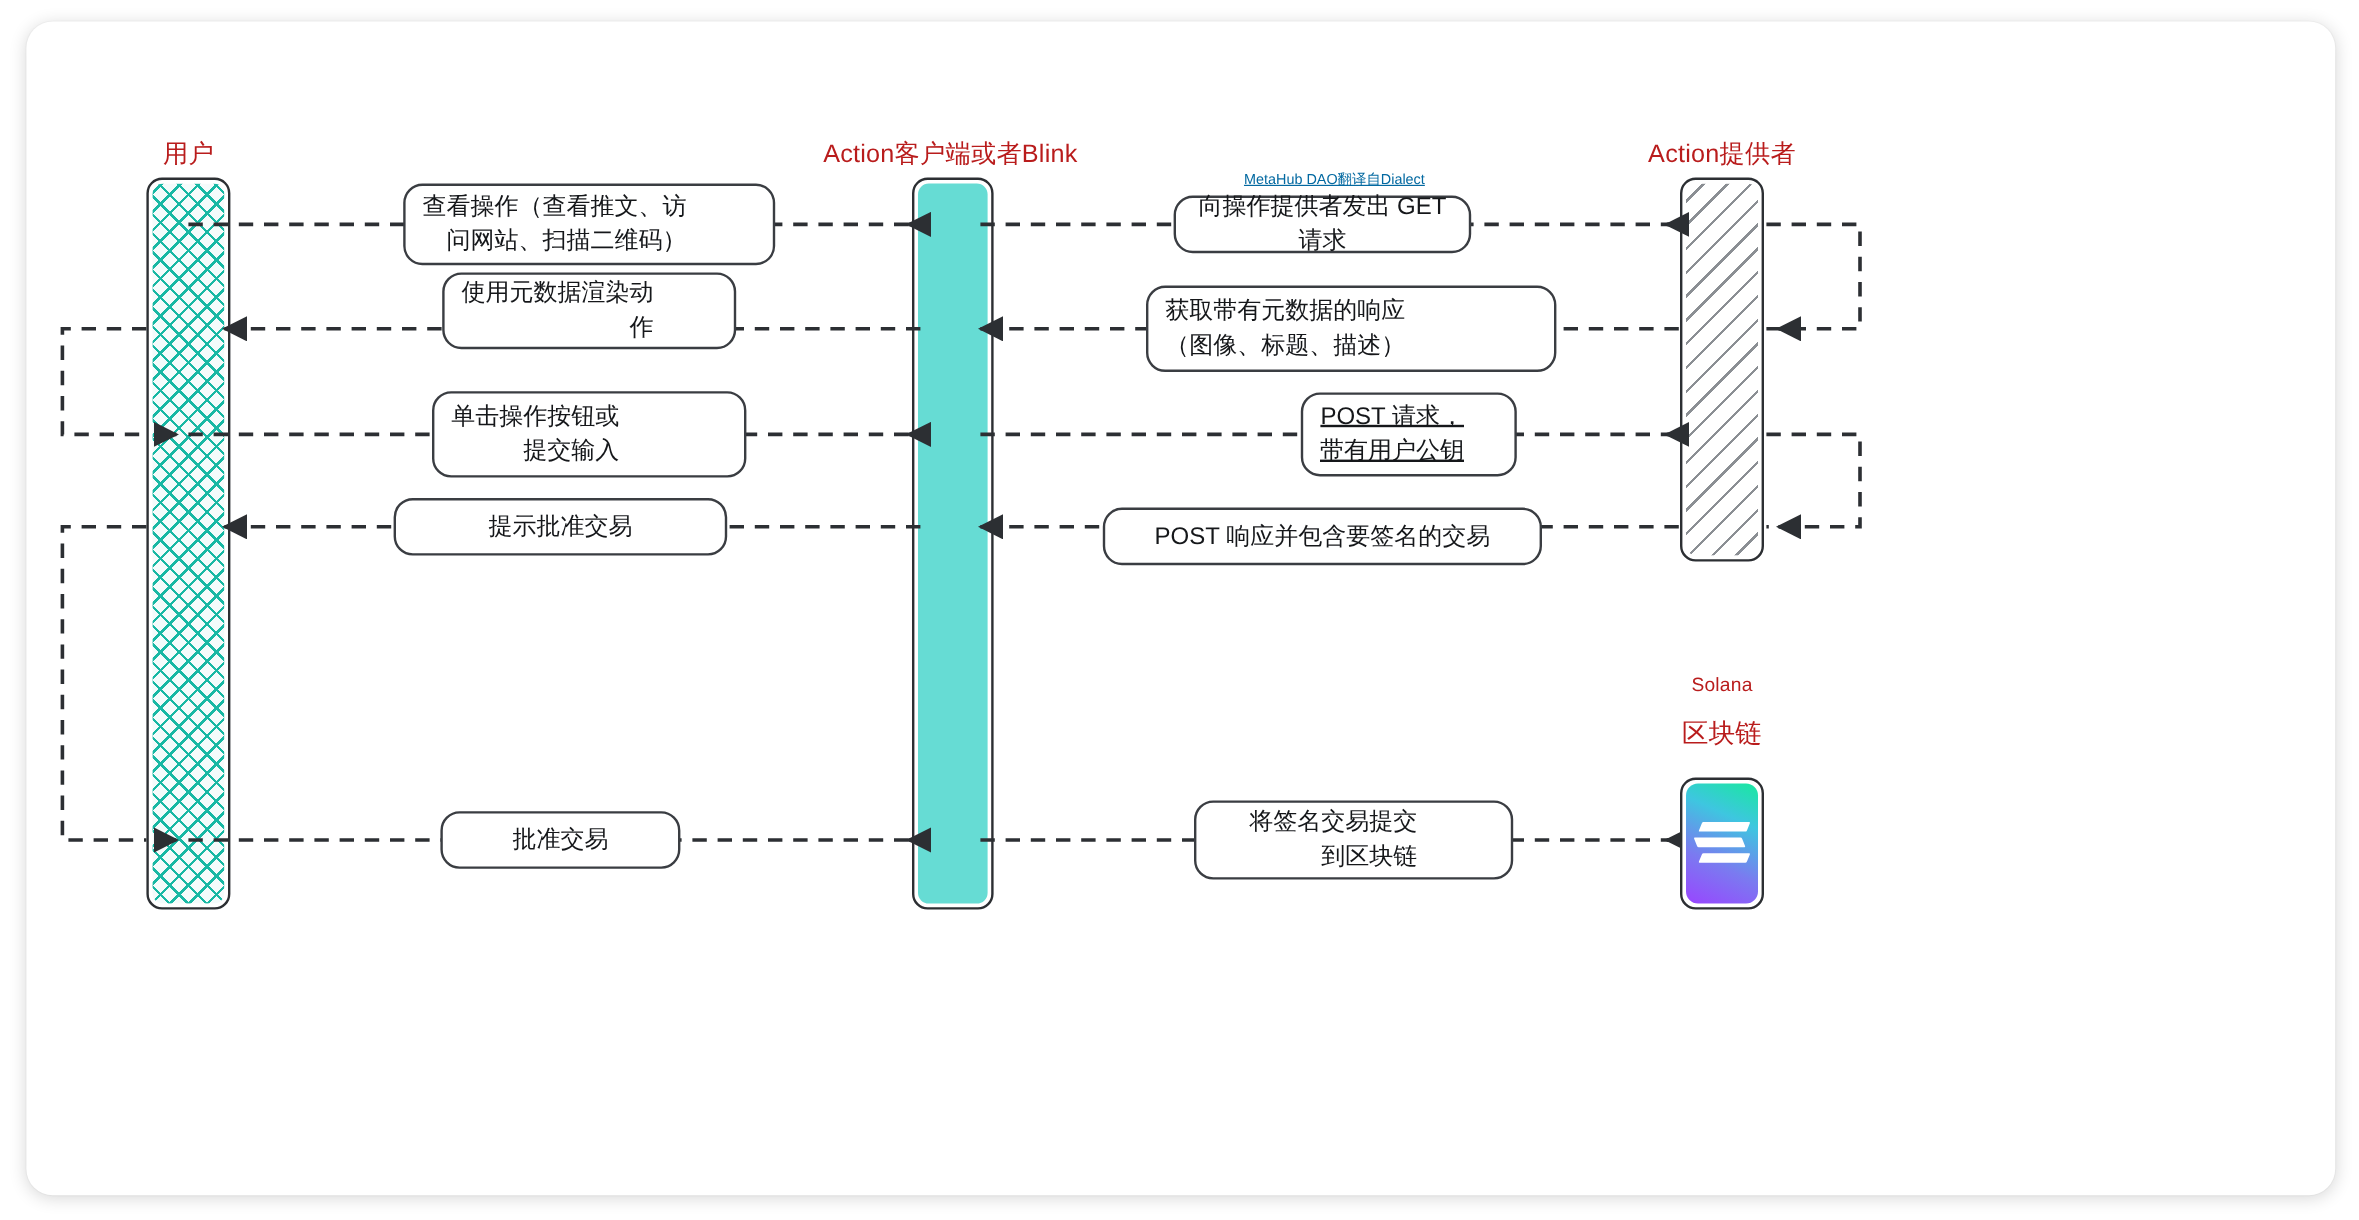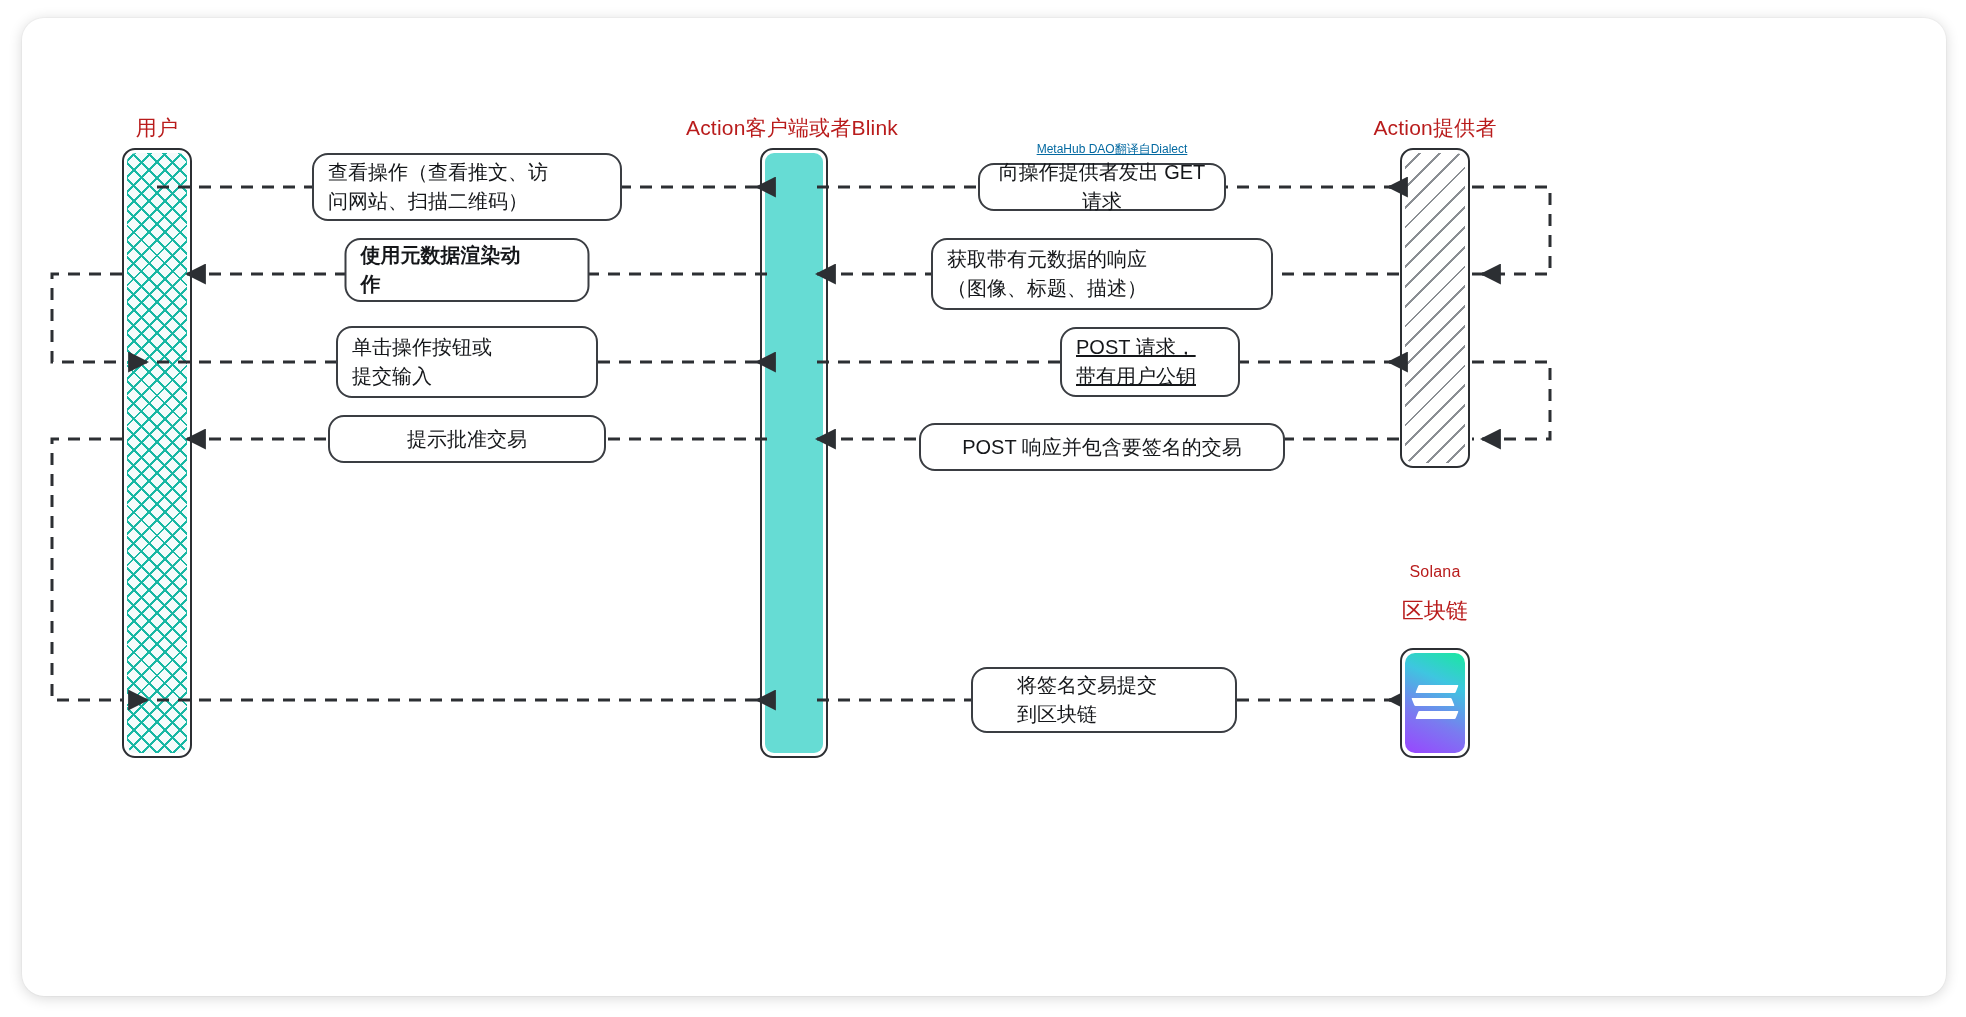--- a/index.html
+++ b/index.html
@@ -74,21 +74,21 @@
     justify-content: center;
     text-align: center;
     font-size: 20px;
     line-height: 1.45;
     color: #15171a;
     padding: 6px 14px;
     transform: translate(-50%, -50%);
     z-index: 5;
     white-space: pre-line;
   }
-  .msgbox.lead  { text-align: left;  justify-content: flex-start; }
+  .msgbox.lead  { text-align: right;  justify-content: flex-start; margin-left: 24px; }
 
   
   #wires { position: absolute; inset: 0; z-index: 2; }
 
   
   #solana-chip {
     position: absolute;
     border: 2.5px solid #2c2f33;
     border-radius: 13px;
     box-sizing: border-box;
@@ -201,34 +201,35 @@
             <span></span>
         </div>
       </div>
     </div>
 
     <div class="msgbox lead" style="left:445px; top:169px; width:310px; height:68px;">查看操作（查看推文、访
 问网站、扫描二维码）</div>
 
     <div class="msgbox" style="left:1080px; top:169px; width:248px; height:48px;">向操作提供者发出 GET 请求</div>
 
-    <div class="msgbox lead" style="left:445px; top:252px; width:245px; height:64px;font-weight:bold;">使用元数据渲染动
+    <div class="msgbox lead" style="left:445px; top:241px; width:245px; height:64px;">使用元数据渲染动
 作</div>
 
     <div class="msgbox lead" style="left:1080px; top:256px; width:342px; height:72px;">获取带有元数据的响应
 （图像、标题、描述）</div>
 
     <div class="msgbox lead" style="left:445px; top:344px; width:262px; height:72px;">单击操作按钮或
 提交输入</div>
 
     <div class="msgbox lead" style="left:1128px; top:344px; width:180px; height:70px;text-decoration:underline;">POST 请求，
 带有用户公钥</div>
 
     <div class="msgbox" style="left:445px; top:421px; width:278px; height:48px;">提示批准交易</div>
 
     <div class="msgbox" style="left:1080px; top:429px; width:366px; height:48px;">POST 响应并包含要签名的交易</div>
 
+    <div class="msgbox" style="left:445px; top:682px; width:200px; height:48px;">批准交易</div>
 
     <div class="msgbox lead" style="left:1082px; top:682px; width:266px; height:66px;padding-left:44px;">将签名交易提交
 到区块链</div>
 
   </div>
 </div>
 
 </body></html>

